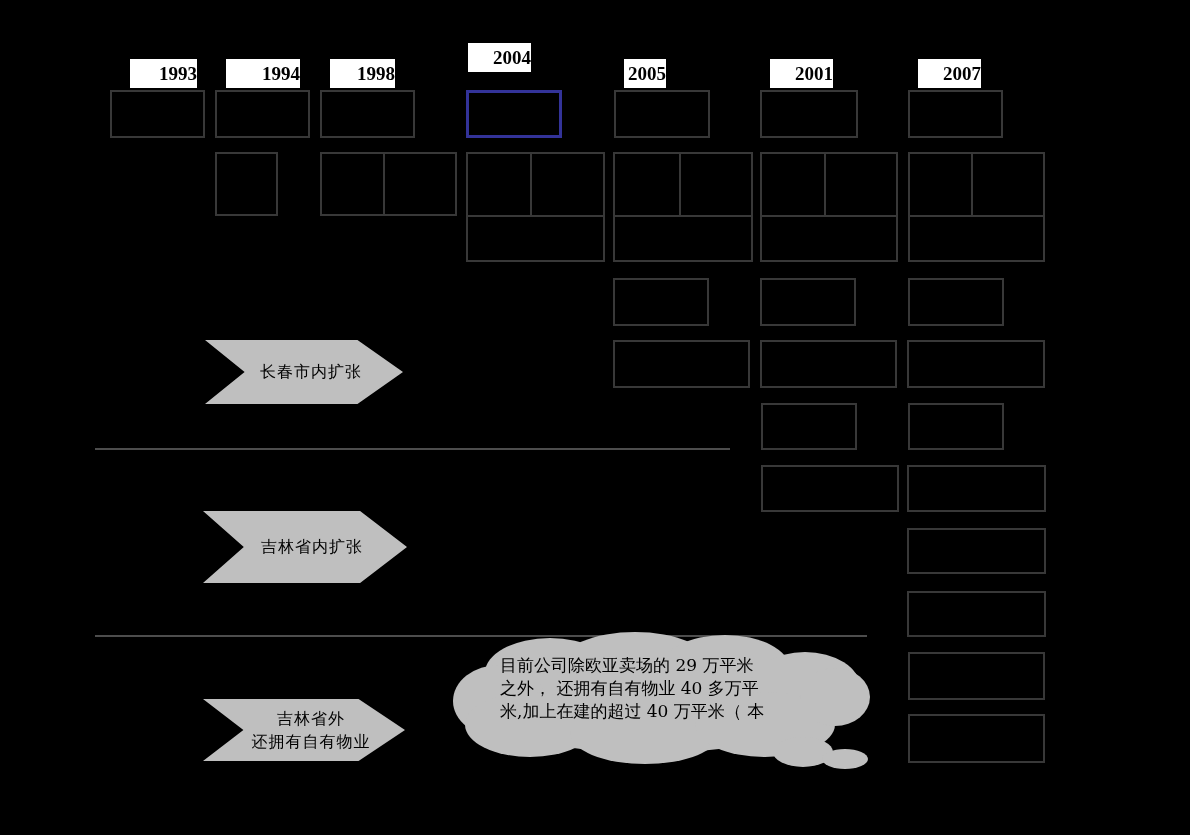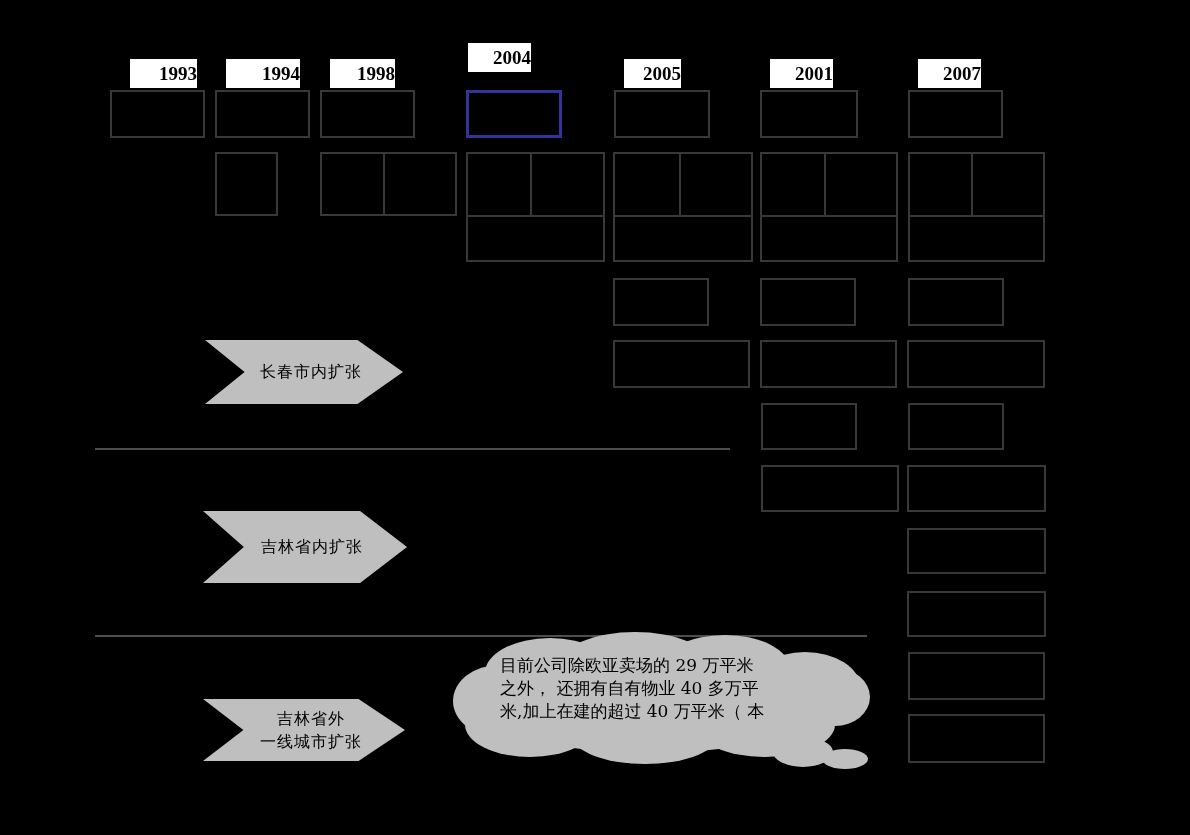--- a/index.html
+++ b/index.html
@@ -45,21 +45,21 @@
 </style>
 </head>
 <body>
 
 <div class="stage">
 
   <div class="ylabel" style="left:130px;top:59px;width:67px">1993</div>
   <div class="ylabel" style="left:226px;top:59px;width:74px">1994</div>
   <div class="ylabel" style="left:330px;top:59px;width:65px">1998</div>
   <div class="ylabel" style="left:468px;top:43px;width:63px">2004</div>
-  <div class="ylabel" style="left:624px;top:59px;width:57px">2005</div>
+  <div class="ylabel" style="left:624px;top:59px;width:42px">2005</div>
   <div class="ylabel" style="left:770px;top:59px;width:63px">2001</div>
   <div class="ylabel" style="left:918px;top:59px;width:63px">2007</div>
 
   <div class="box" style="left:110px;top:90px;width:95px;height:48px"></div>
   <div class="box" style="left:215px;top:90px;width:95px;height:48px"></div>
   <div class="box" style="left:320px;top:90px;width:95px;height:48px"></div>
   <div class="box hl" style="left:466px;top:90px;width:96px;height:48px"></div>
   <div class="box" style="left:614px;top:90px;width:96px;height:48px"></div>
   <div class="box" style="left:760px;top:90px;width:98px;height:48px"></div>
   <div class="box" style="left:908px;top:90px;width:95px;height:48px"></div>
@@ -113,21 +113,21 @@
 
   <div class="chev" style="left:205px;top:340px;width:198px;height:64px">
     <span>长春市内扩张</span>
   </div>
   <div class="chev" style="left:203px;top:511px;width:204px;height:72px">
     <span>吉林省内扩张</span>
   </div>
   <div class="chev" style="left:203px;top:699px;width:202px;height:62px">
     <span>
       <span style="display:block">吉林省外</span>
-      <span style="display:block">一线城市扩张</span>
+      <span style="display:block">还拥有自有物业</span>
     </span>
   </div>
 
   <div class="cloud">
     <div class="blob" style="left:25px;top:20px;width:360px;height:105px"></div>
     <div class="blob" style="left:40px;top:10px;width:130px;height:70px"></div>
     <div class="blob" style="left:115px;top:4px;width:150px;height:65px"></div>
     <div class="blob" style="left:215px;top:7px;width:130px;height:68px"></div>
     <div class="blob" style="left:305px;top:24px;width:110px;height:70px"></div>
     <div class="blob" style="left:8px;top:37px;width:92px;height:72px"></div>

